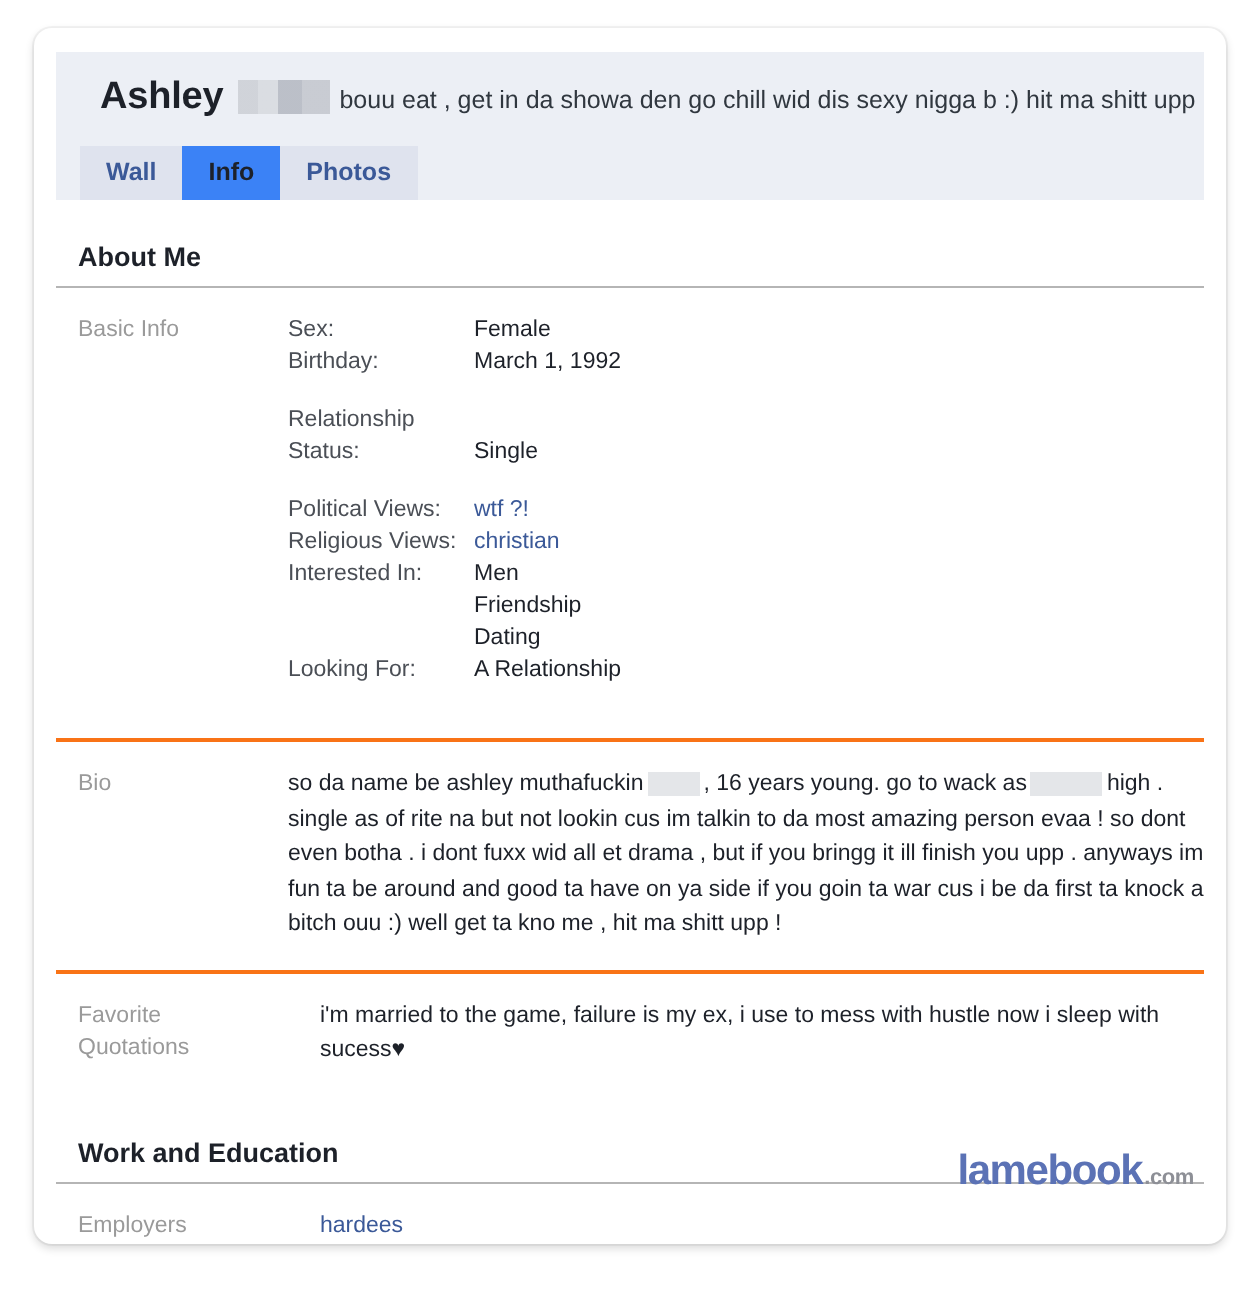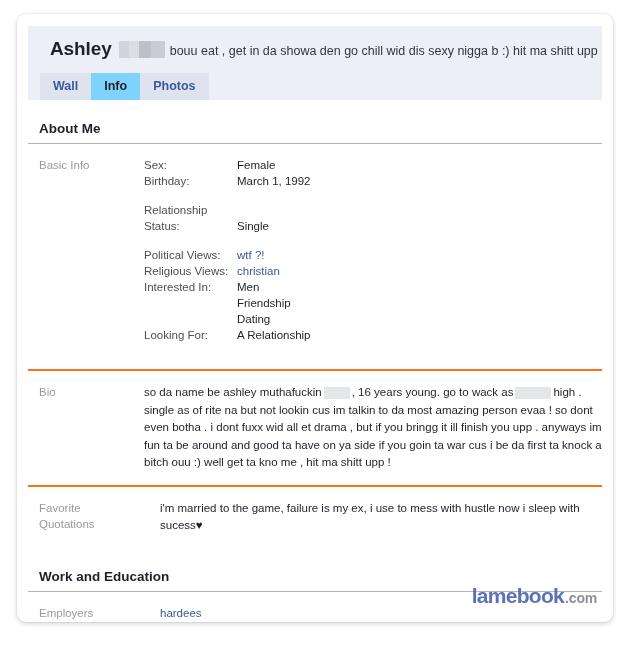--- a/index.html
+++ b/index.html
@@ -88,21 +88,21 @@
     font-size: 12.5px;
     font-weight: bold;
     color: #3b5998;
     background: #dfe3ee;
     padding: 6px 13px 6px 13px;
     line-height: 15px;
     cursor: pointer;
     user-select: none;
   }
   .tab.active {
-    background: #7dd3fc;
+    background: #3b82f6;
     color: #1d2129;
   }
 
   
   #profile-body {
     padding: 0 11px;
   }
   .section-head {
     margin-top: 21px;
     font-size: 13.5px;
@@ -187,32 +187,32 @@
     color: #3b5998;
     line-height: 17px;
     text-decoration: none;
     cursor: pointer;
   }
 
   
   #watermark {
     position: absolute;
     right: 16px;
-    bottom: 14px;
+    bottom: 24px;
     display: flex;
     align-items: baseline;
   }
   #watermark-name {
     font-size: 21px;
     font-weight: bold;
     color: #5b72b5;
     letter-spacing: -0.7px;
   }
   #watermark-tld {
-    font-size: 14px;
+    font-size: 11px;
     font-weight: bold;
     color: #8d8f96;
     letter-spacing: -0.2px;
     margin-left: 1px;
   }
 </style>
 </head>
 <body>
 
 <div id="profile-card">

